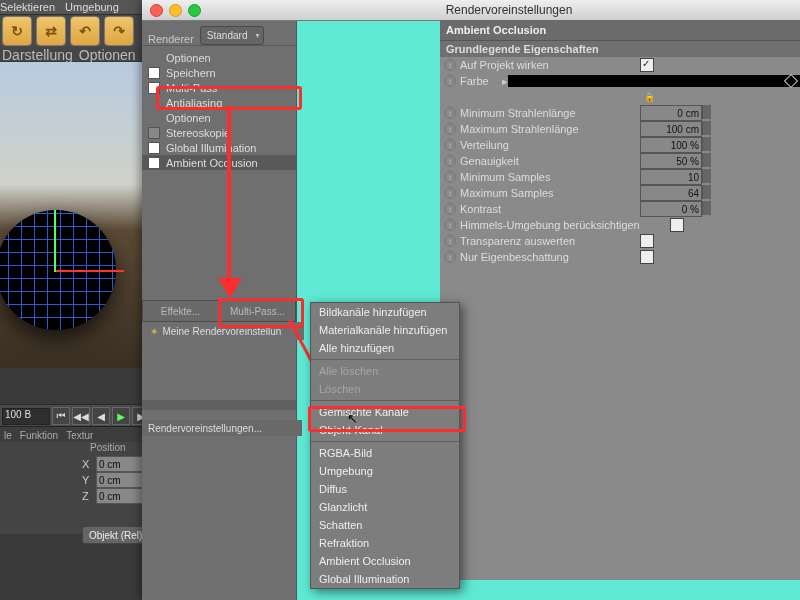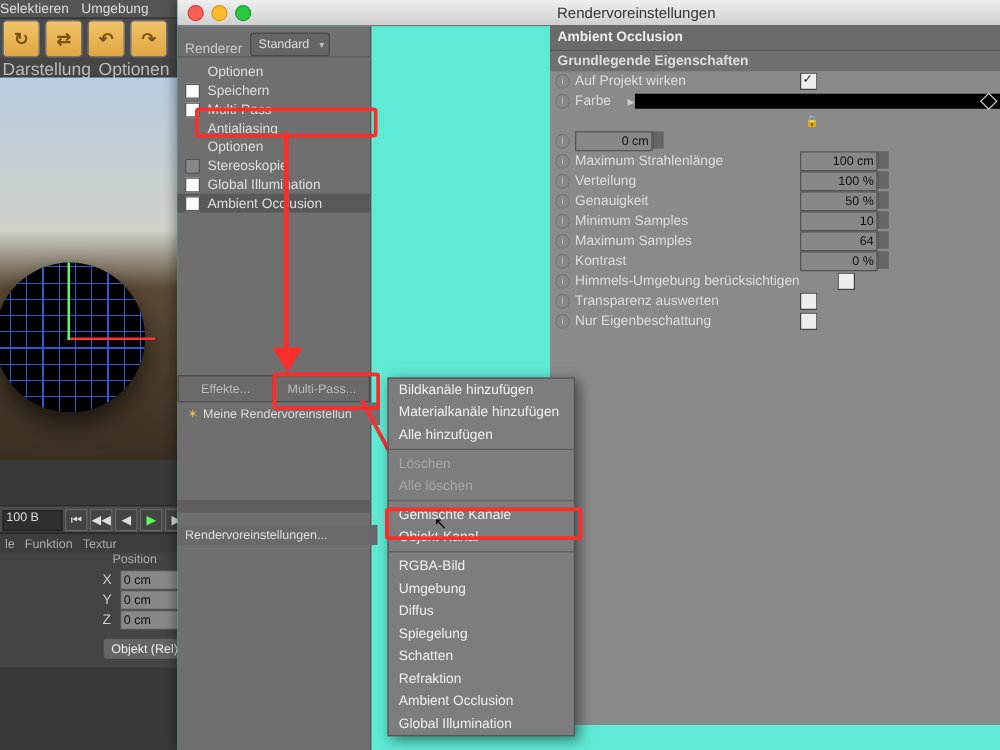--- a/index.html
+++ b/index.html
@@ -22,21 +22,21 @@
 .tl-btn{width:16px;height:16px;border:1px solid #666;background:#444;display:flex;align-items:center;justify-content:center;color:#ddd;font-size:10px}
 .tl-play{color:#5cff5c}
 .tl-rec{color:#ff5555}
 #coord-tabs{position:absolute;left:0;top:426px;width:310px;height:16px;background:#3d3d3d;z-index:2;display:flex;gap:8px;padding-left:4px;color:#aaa;font-size:10px;align-items:center;border-top:1px solid #222}
 #coord-head{position:absolute;left:0;top:442px;width:310px;height:14px;background:#444;z-index:2;display:flex;padding-left:90px;color:#aaa;font-size:10px;gap:70px}
 #coord-body{position:absolute;left:0;top:456px;width:310px;height:78px;background:#444;z-index:2}
 .coord-row{display:flex;align-items:center;height:16px;padding-left:82px;gap:2px}
 .coord-label{width:12px;color:#ccc}
 .coord-val{width:60px;height:14px;background:#888;border:1px solid #555;color:#111;font-size:10px;padding:0 2px;display:flex;align-items:center;justify-content:space-between}
 .spin{width:8px;height:14px;background:#666;border-left:1px solid #555}
-#coord-drop{margin-left:82px;margin-top:4px;display:inline-flex;align-items:center;height:16px;background:#656565;border:1px solid #444;padding:0 6px;color:#eee;font-size:10px;border-radius:3px}
+#coord-drop{margin-left:82px;margin-top:20px;display:inline-flex;align-items:center;height:16px;background:#656565;border:1px solid #444;padding:0 6px;color:#eee;font-size:10px;border-radius:3px}
 
 #rswin{position:absolute;left:142px;top:0;width:734px;height:600px;background:#5eead4;z-index:5;box-shadow:-3px 0 8px rgba(0,0,0,.35)}
 #rs-titlebar{height:20px;background:linear-gradient(#efefef,#cfcfcf);border-bottom:1px solid #7a7a7a;display:flex;align-items:center;color:#333;position:relative}
 .traffic{display:flex;gap:6px;margin:0 8px}
 .tl-dot{width:11px;height:11px;border-radius:50%}
 .tl-red{background:#ff5f57;border:1px solid #d43d35}
 .tl-yel{background:#ffbd2e;border:1px solid #d6981b}
 .tl-grn{background:#28c840;border:1px solid #1a9e30}
 #rs-title{position:absolute;left:0;right:0;text-align:center;font-size:12px;color:#333}
 
@@ -249,20 +249,21 @@
         <div class="swatch">
           <div class="dia"></div>
         </div>
       </div>
     <div class="prop" style="padding-left:204px">
         <span style="font-size:9px">🔒</span>
       </div>
 
     <div class="prop">
         <span class="info">i</span>
+        <span class="plabel">Minimum Strahlenlänge</span>
         <div class="numwrap">
           <span class="numfield">0 cm</span>
           <span class="spin"></span>
         </div>
       </div>
     <div class="prop">
         <span class="info">i</span>
         <span class="plabel">Maximum Strahlenlänge</span>
         <div class="numwrap">
           <span class="numfield">100 cm</span>
@@ -333,30 +334,30 @@
 </div>
 <div id="rs-preset">Meine Rendervoreinstellun</div>
 <div id="rs-scroll"></div>
 <div id="rs-footer">Rendervoreinstellungen...</div>
 
 <div id="ctx">
     <div class="ctx-item">Bildkanäle hinzufügen</div>
     <div class="ctx-item">Materialkanäle hinzufügen</div>
     <div class="ctx-item">Alle hinzufügen</div>
     <div class="ctx-sep"></div>
+    <div class="ctx-item disabled">Alle löschen</div>
     <div class="ctx-item disabled">Löschen</div>
-    <div class="ctx-item disabled">Alle löschen</div>
     <div class="ctx-sep"></div>
     <div class="ctx-item">Gemischte Kanäle</div>
     <div class="ctx-item">Objekt-Kanal</div>
     <div class="ctx-sep"></div>
     <div class="ctx-item">RGBA-Bild</div>
     <div class="ctx-item">Umgebung</div>
     <div class="ctx-item">Diffus</div>
-    <div class="ctx-item">Spiegelung</div>
+    <div class="ctx-item">Glanzlicht</div>
     <div class="ctx-item">Schatten</div>
     <div class="ctx-item">Refraktion</div>
     <div class="ctx-item">Ambient Occlusion</div>
     <div class="ctx-item">Global Illumination</div>
   </div>
 
 <div id="hi-multipass"></div>
 <div id="hi-multipass-btn"></div>
 <div id="hi-gemischte"></div>
 <div class="arrow-line" style="left:227px;top:106px;width:4px;height:176px"></div>

